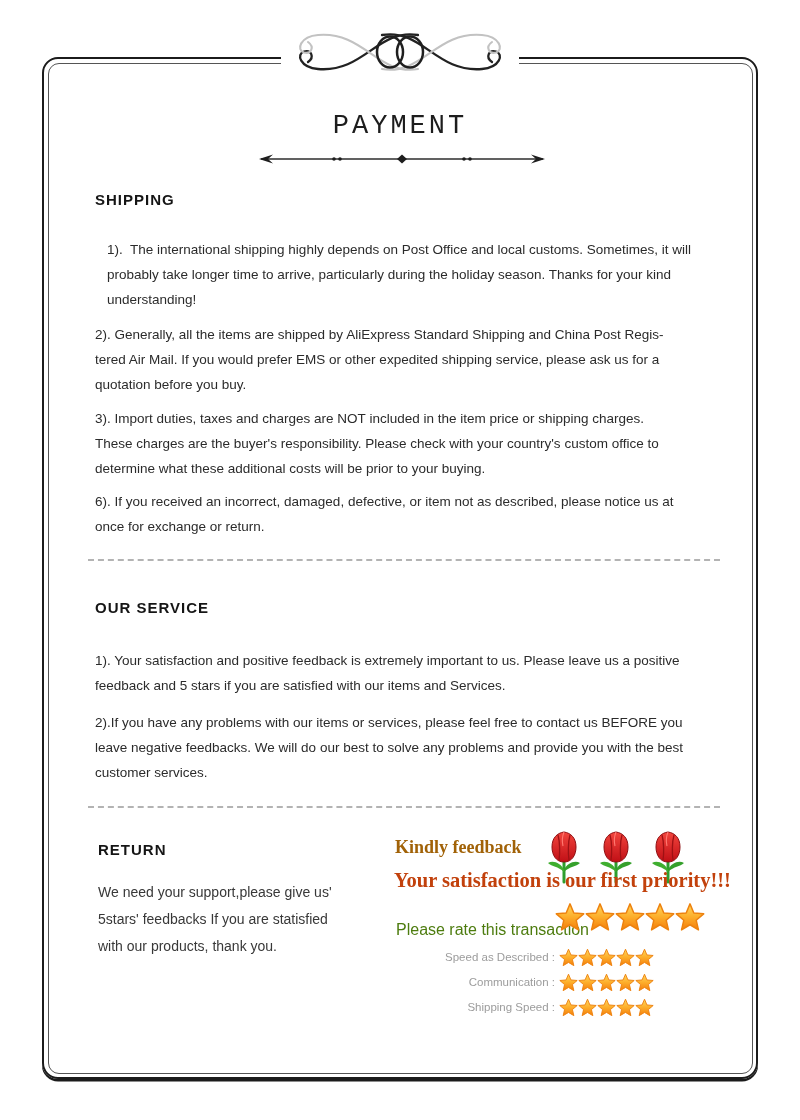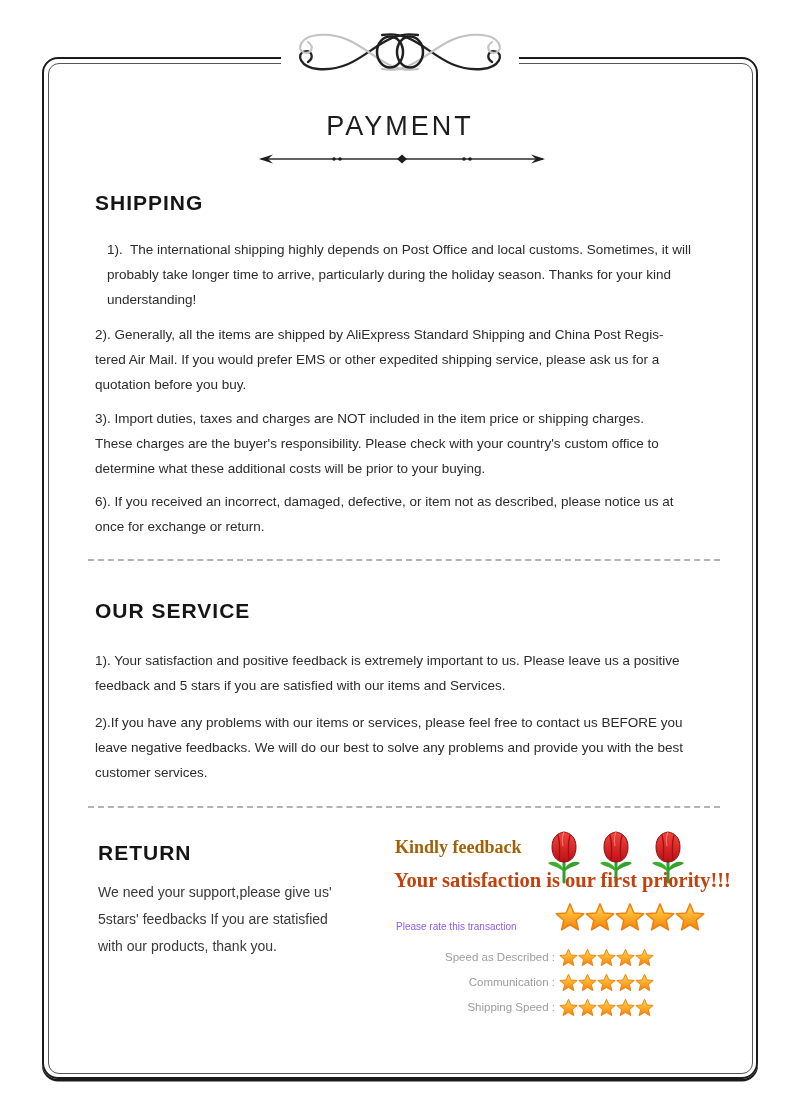--- a/index.html
+++ b/index.html
@@ -16,44 +16,44 @@
   }
   .frame-inner{
     position:absolute;left:3.5px;top:3.5px;right:3.5px;bottom:3.5px;
     border:1.2px solid #555;border-radius:11px;
   }
   .ornament-patch{left:281px;top:50px;width:238px;height:17px;background:#fff;}
   .ornament{left:266px;top:26px;width:268px;height:52px;}
   
   .payment-title{
     left:0;top:111px;width:800px;text-align:center;
-    font-family:Liberation Sans, sans-serif;font-size:27px;letter-spacing:3px;
+    font-family:Liberation Mono, monospace;font-size:27px;letter-spacing:3px;
     color:#1d1d1d;
   }
   .payment-divider{left:258px;top:151px;width:288px;height:16px;}
   .section-heading{
-    font-size:21px;font-weight:bold;letter-spacing:1px;color:#151515;text-align:center;
+    font-size:15px;font-weight:bold;letter-spacing:1px;color:#151515;text-align:center;
   }
   .para{
     font-size:13.5px;line-height:25px;white-space:pre;color:#2b2b2b;
   }
   .dash-divider{
     left:88px;width:632px;height:0;border-top:2px dashed #b3b3b3;
   }
   .return-para{
     font-size:14px;line-height:27px;white-space:pre;color:#383838;
   }
   .kindly-heading{
     font-family:"Liberation Serif",serif;font-weight:bold;font-size:18px;color:#a16207;
   }
   .priority-text{
     font-family:"Liberation Serif",serif;font-weight:bold;font-size:20.5px;color:#c2410c;
     white-space:pre;
   }
-  .rate-label{font-size:10px;color:#8b5cf6;}
+  .rate-label{font-size:16px;color:#4d7c0f;}
   .roses{display:flex;gap:16px;}
   .rose{width:36px;height:58px;display:block;}
   .stars{display:flex;align-items:center;}
   .stars-big .star{width:30px;height:30px;}
   .stars-small .star{width:19px;height:19px;}
   .rating-row{display:flex;align-items:center;height:22px;left:417px;width:300px;}
   .rating-label{
     width:138px;text-align:right;font-size:11.5px;color:#9c9c9c;margin-right:4px;
     white-space:nowrap;
   }

